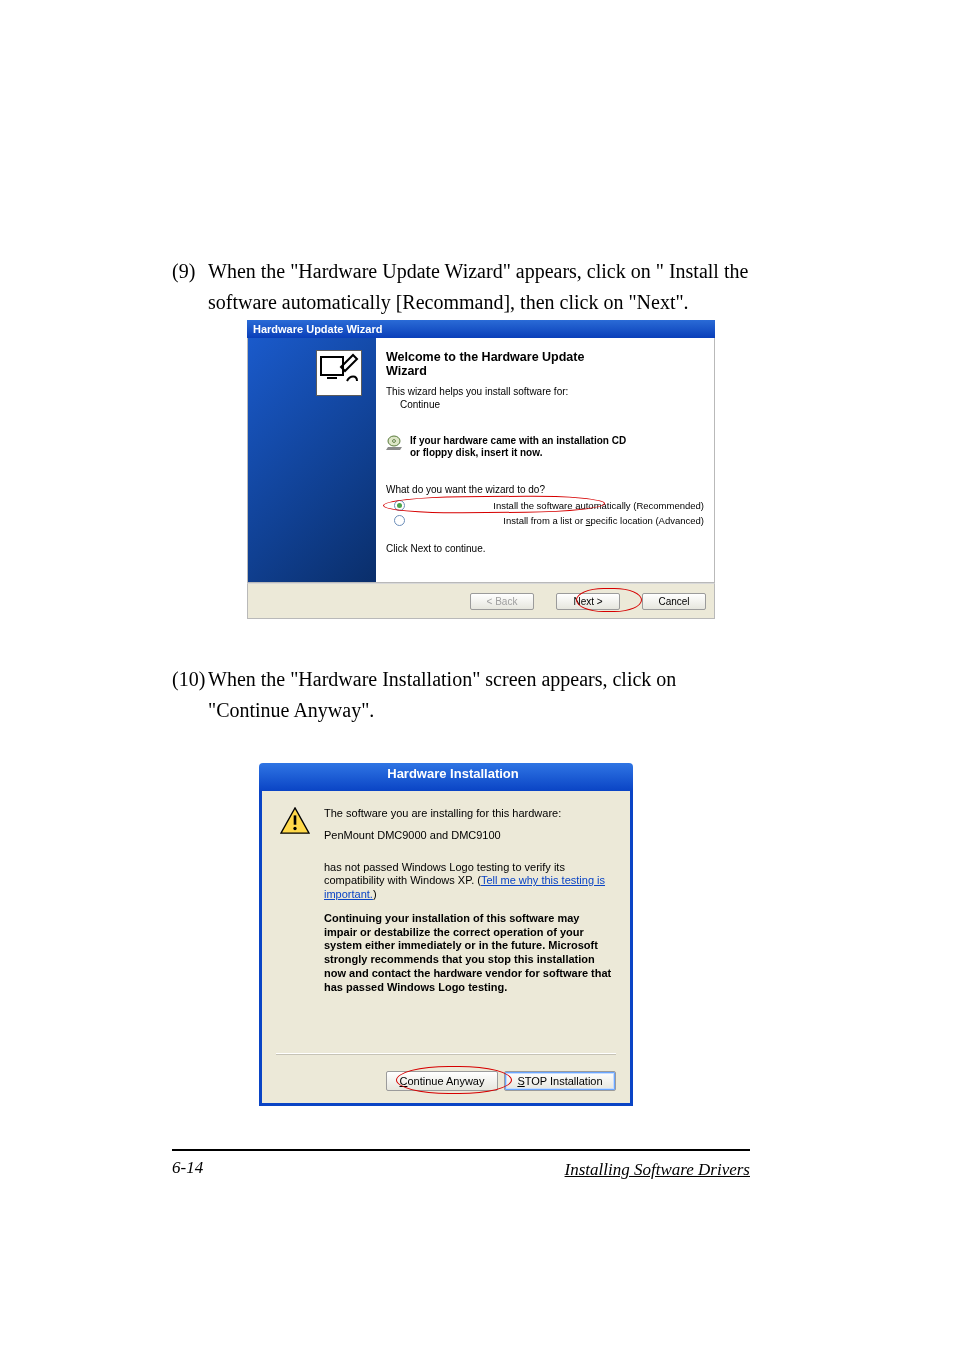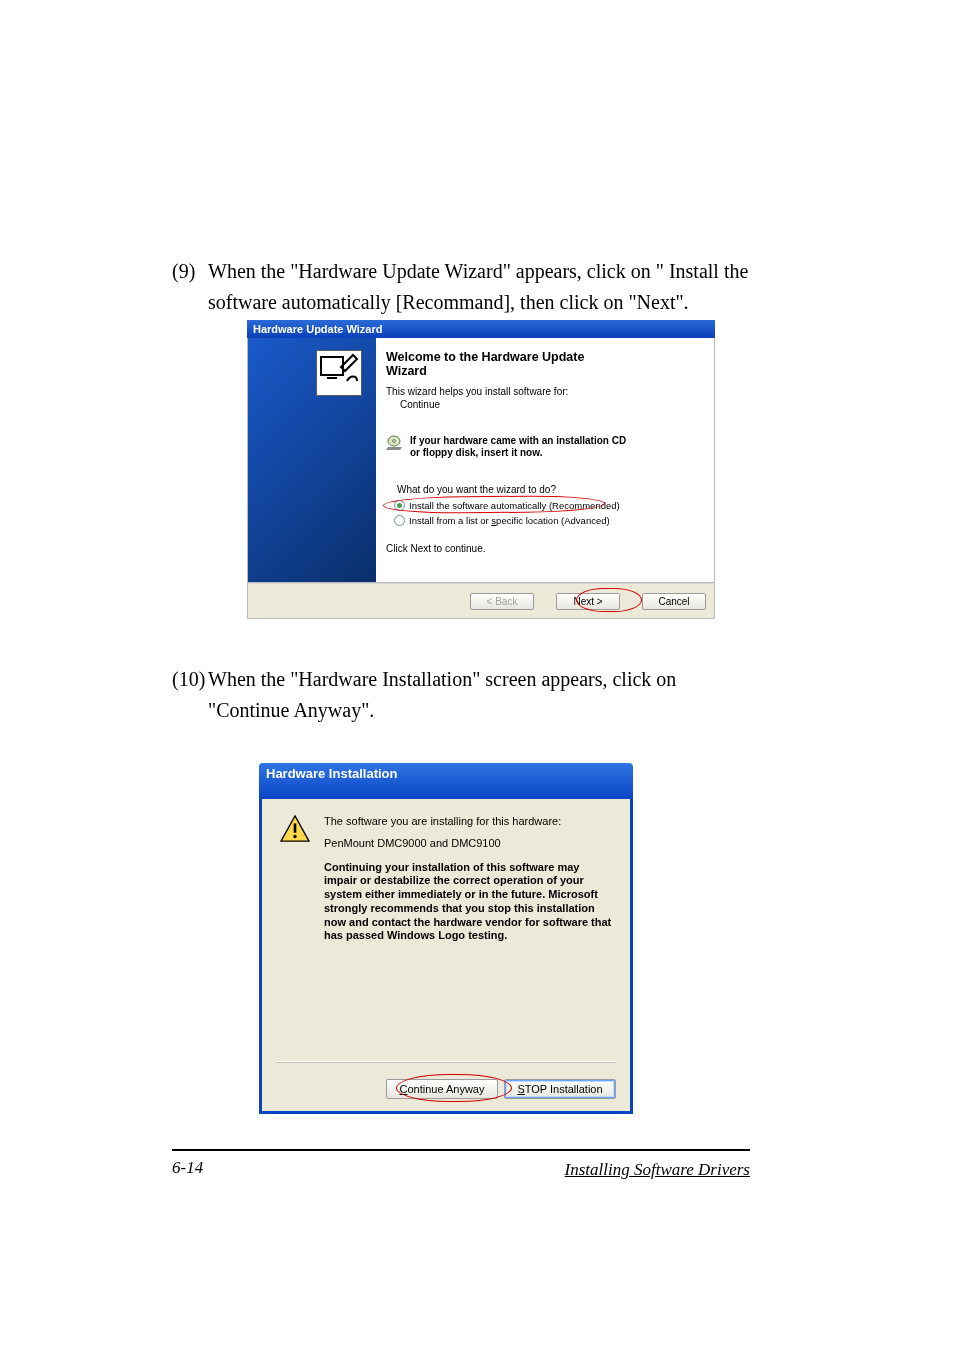--- a/index.html
+++ b/index.html
@@ -64,28 +64,29 @@
     color: #000;
     padding: 12px 10px 6px 10px;
     position: relative;
   }
   .dlg1 .h1 { font: bold 12.5px Tahoma, sans-serif; }
   .dlg1 .sub { margin-top: 8px; }
   .dlg1 .indent { padding-left: 14px; margin-top: 2px; }
   .dlg1 .cdrow { display: flex; align-items: flex-start; margin-top: 25px; }
   .dlg1 .cd { width: 18px; height: 18px; margin-right: 6px; }
   .dlg1 .cdrow .bold { font-weight: bold; line-height: 1.15; }
-  .dlg1 .q { margin-top: 26px; margin-left: 11px; }
+  .dlg1 .q { margin-top: 26px; }
 
   .dlg1 .radio1, .dlg1 .radio2 {
     display: flex; align-items: center; gap: 4px;
     margin-left: 8px;
     height: 14px;
     font-size: 9.5px;
     white-space: nowrap;
+    justify-content: space-between;
   }
   .dlg1 .radio1 { margin-top: 3px; }
   .dlg1 .ellipse1 {
     position: absolute;
     border: 1.5px solid #d60000;
     border-radius: 50% / 70%;
     left: 136px; top: 176px;
     width: 220px; height: 15px;
     pointer-events: none;
     transform: rotate(-0.5deg);
@@ -125,27 +126,27 @@
     pointer-events: none;
   }
 
   
   .dlg2 {
     position: absolute;
     left: 259px; top: 763px;
     width: 374px; height: 337px;
   }
   .dlg2 .titlebar {
-    height: 36px;
+    height: 28px;
     background: linear-gradient(to bottom, #2f75e4, #0a44c5);
     color: #fff;
     font: bold 13px Tahoma, Arial, sans-serif;
-    padding-left: 7px;
+    padding-left: 14px;
     line-height: 22px;
-    border-top-left-radius: 4px; border-top-right-radius: 4px;
+    border-top-left-radius: 4px; border-top-right-radius: 4px; text-align: center;
   }
   .dlg2 .frame {
     border-left: 3px solid #0a44c5;
     border-right: 3px solid #0a44c5;
     border-bottom: 3px solid #0a44c5;
     background: #ece9d8;
     height: 312px;
     position: relative;
   }
   .dlg2 .inner {
@@ -278,20 +279,23 @@
     <div class="frame">
       <div class="inner">
         <svg class="warn-icon" viewBox="0 0 32 30">
           <path d="M16 1 L31 28 L1 28 Z" fill="#ffd94a" stroke="#000" stroke-width="1.4"></path>
           <rect x="14.6" y="9" width="2.8" height="10" fill="#000"></rect>
           <circle cx="16" cy="23" r="1.8" fill="#000"></circle>
         </svg>
         <div class="msg">
           <p>The software you are installing for this hardware:</p>
           <p>PenMount DMC9000 and DMC9100</p>
+          <p style="margin-top:18px;">
+            <span>has not passed Windows Logo testing to verify its compatibility with Windows XP. (</span><span class="link">Tell me why this testing is important.</span><span>)</span>
+          </p>
           <p class="bold" style="margin-top:10px;">Continuing your installation of this software may impair or destabilize the correct operation of your system either immediately or in the future. Microsoft strongly recommends that you stop this installation now and contact the hardware vendor for software that has passed Windows Logo testing.</p>
         </div>
       </div>
       <div class="divider"></div>
       <div class="btns">
         <div class="winbtn2">
           <span class="udl">C</span><span>ontinue Anyway</span>
         </div>
         <div class="winbtn2 hl">
           <span class="udl">S</span><span>TOP Installation</span>

